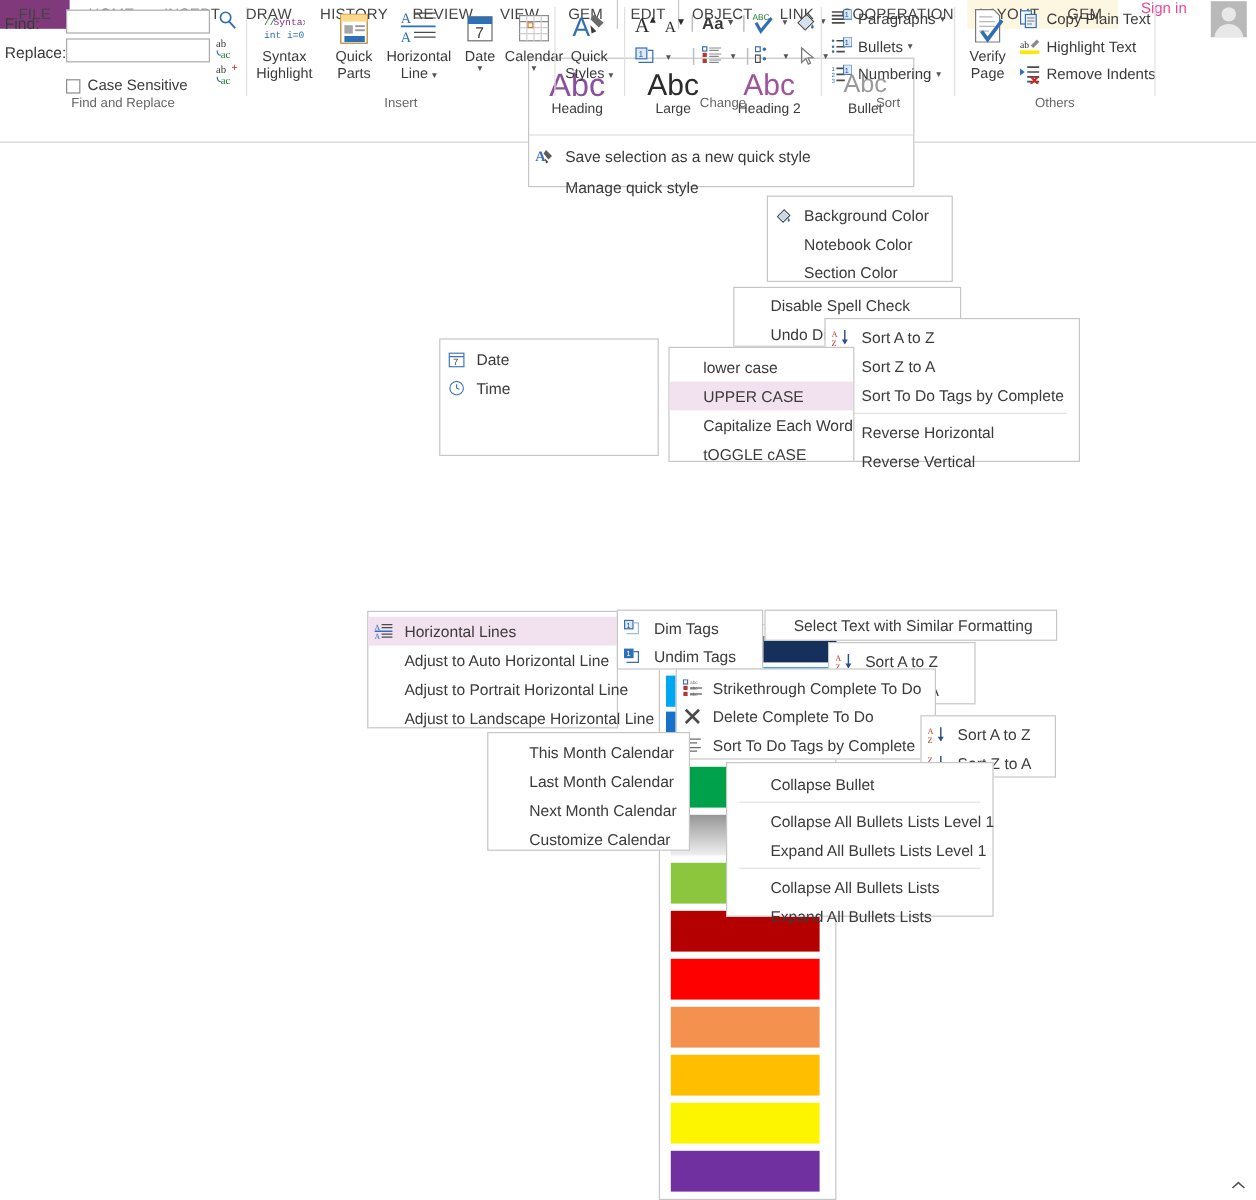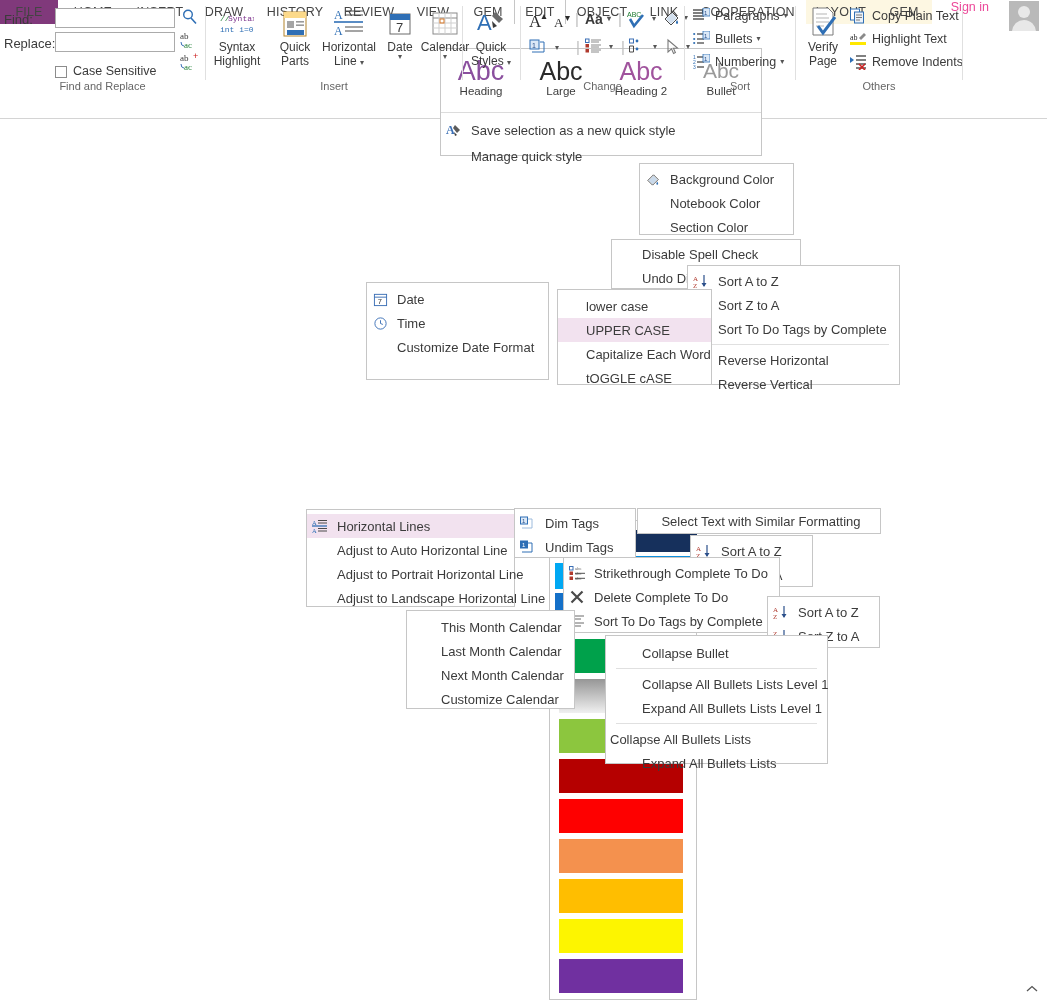--- a/index.html
+++ b/index.html
@@ -201,24 +201,20 @@
   <div class="mi">
     <span class="ico">
       <svg width="15" height="15" viewBox="0 0 16 16">
           <circle cx="8" cy="8" r="6" fill="none" stroke="#3b6fb5"></circle>
           <line x1="8" y1="8" x2="8" y2="4.5" stroke="#3b6fb5"></line>
           <line x1="8" y1="8" x2="10.5" y2="9" stroke="#3b6fb5"></line>
         </svg>
     </span>
     <span class="lbl">Time</span>
   </div>
-  <div class="mi">
-    <span class="ico"></span>
-    <span class="lbl">Customize Date Format</span>
-  </div>
 </div>
 
 <div class="panel" id="m-case" style="left:557px;top:289px;width:155px;height:96px;padding:4px 0;">
   <div class="mi" style="padding-left:24px">
     <span class="lbl">lower case</span>
   </div>
   <div class="mi hl" style="padding-left:24px">
     <span class="lbl">UPPER CASE</span>
   </div>
   <div class="mi" style="padding-left:24px">
@@ -768,19 +764,19 @@
     <span class="lbl">Collapse Bullet</span>
   </div>
   <div class="sep"></div>
   <div class="mi" style="padding-left:32px">
     <span class="lbl">Collapse All Bullets Lists Level 1</span>
   </div>
   <div class="mi" style="padding-left:32px">
     <span class="lbl">Expand All Bullets Lists Level 1</span>
   </div>
   <div class="sep"></div>
-  <div class="mi" style="">
+  <div class="mi" style="padding-left:32px">
     <span class="lbl">Collapse All Bullets Lists</span>
   </div>
   <div class="mi" style="padding-left:32px">
     <span class="lbl">Expand All Bullets Lists</span>
   </div>
 </div>
 
 </body></html>

